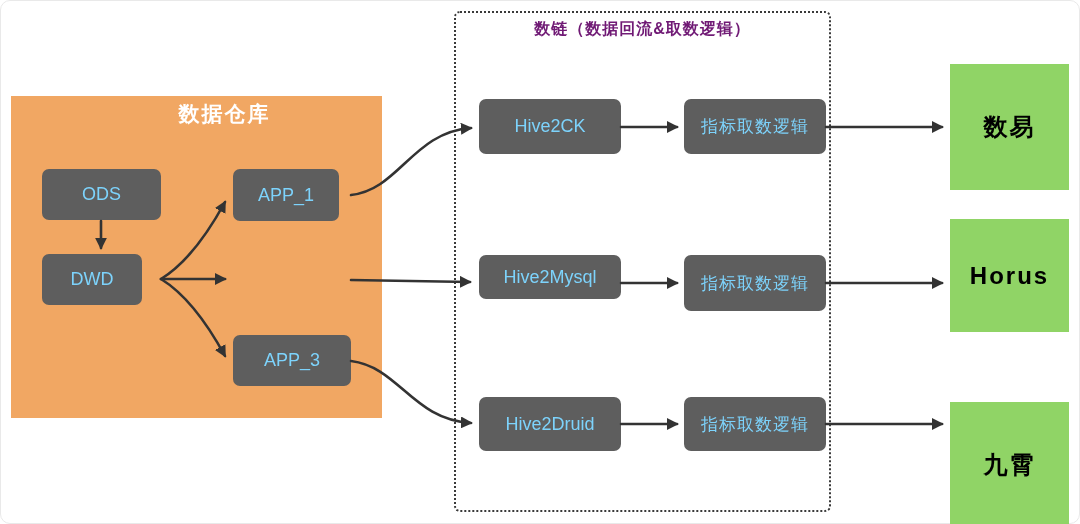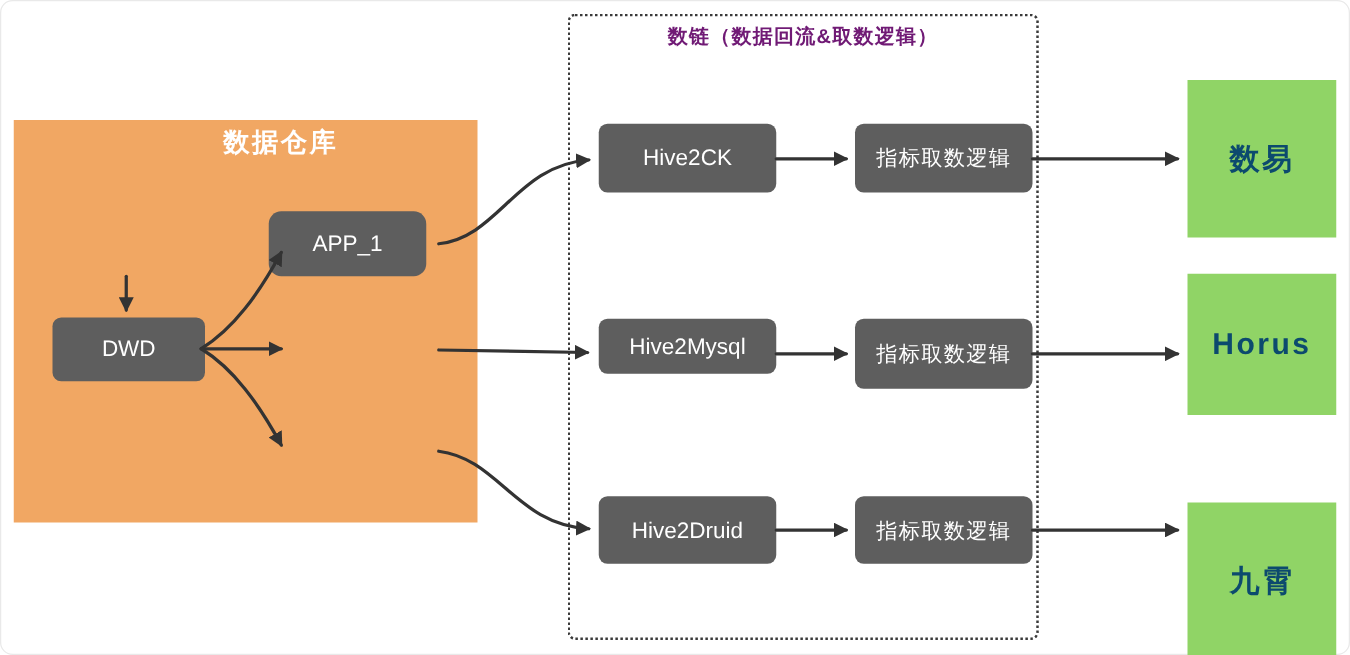--- a/index.html
+++ b/index.html
@@ -44,42 +44,42 @@
     text-align: center;
     color: #701a75; font-size: 16px; font-weight: bold;
     letter-spacing: 1px;
   }
 
   
   .node {
     position: absolute;
     background: #5E5E5E;
     border-radius: 7px;
-    color: #ffffff;
+    color: #7dd3fc;
     display: flex; align-items: center; justify-content: center;
     font-size: 18px;
     z-index: 2;
   }
   .node.cjk { font-size: 17px; letter-spacing: 1px; }
 
   
   .target {
     position: absolute;
     background: #90D466;
-    color: #0c4a6e;
+    color: #000000;
     display: flex; align-items: center; justify-content: center;
     font-size: 24px; font-weight: bold;
     letter-spacing: 2px;
     z-index: 2;
   }
 
   
   #ods        { left: 41px;  top: 168px; width: 119px; height: 51px; }
-  #dwd        { left: 41px;  top: 253px; width: 122px; height: 51px; }
-  #app1       { left: 214px; top: 168px; width: 126px; height: 52px; border-radius: 10px; }
+  #dwd        { left: 41px;  top: 253px; width: 100px; height: 51px; }
+  #app1       { left: 232px; top: 168px; width: 106px; height: 52px; }
   #app2       { left: 232px; top: 253px; width: 118px; height: 51px; }
   #app3       { left: 232px; top: 334px; width: 118px; height: 51px; }
   #hive2ck    { left: 478px; top: 98px;  width: 142px; height: 55px; }
   #logic1     { left: 683px; top: 98px;  width: 142px; height: 55px; }
   #hive2mysql { left: 478px; top: 254px; width: 142px; height: 44px; }
   #logic2     { left: 683px; top: 254px; width: 142px; height: 56px; }
   #hive2druid { left: 478px; top: 396px; width: 142px; height: 54px; }
   #logic3     { left: 683px; top: 396px; width: 142px; height: 54px; }
   #target1    { left: 949px; top: 63px;  width: 119px; height: 126px; }
   #target2    { left: 949px; top: 218px; width: 119px; height: 113px; }
@@ -105,22 +105,24 @@
 <div class="frame">
 
   <div class="warehouse">
     <div class="warehouse-title">数据仓库</div>
   </div>
 
   <div class="pipeline">
     <div class="pipeline-title">数链（数据回流&amp;取数逻辑）</div>
   </div>
 
+  <div class="node" id="ods">ODS</div>
   <div class="node" id="dwd">DWD</div>
   <div class="node" id="app1">APP_1</div>
+  <div class="node" id="app3">APP_3</div>
 
   <div class="node" id="hive2ck">Hive2CK</div>
   <div class="node cjk" id="logic1">指标取数逻辑</div>
 
   <div class="node" id="hive2mysql">Hive2Mysql</div>
   <div class="node cjk" id="logic2">指标取数逻辑</div>
 
   <div class="node" id="hive2druid">Hive2Druid</div>
   <div class="node cjk" id="logic3">指标取数逻辑</div>
 

